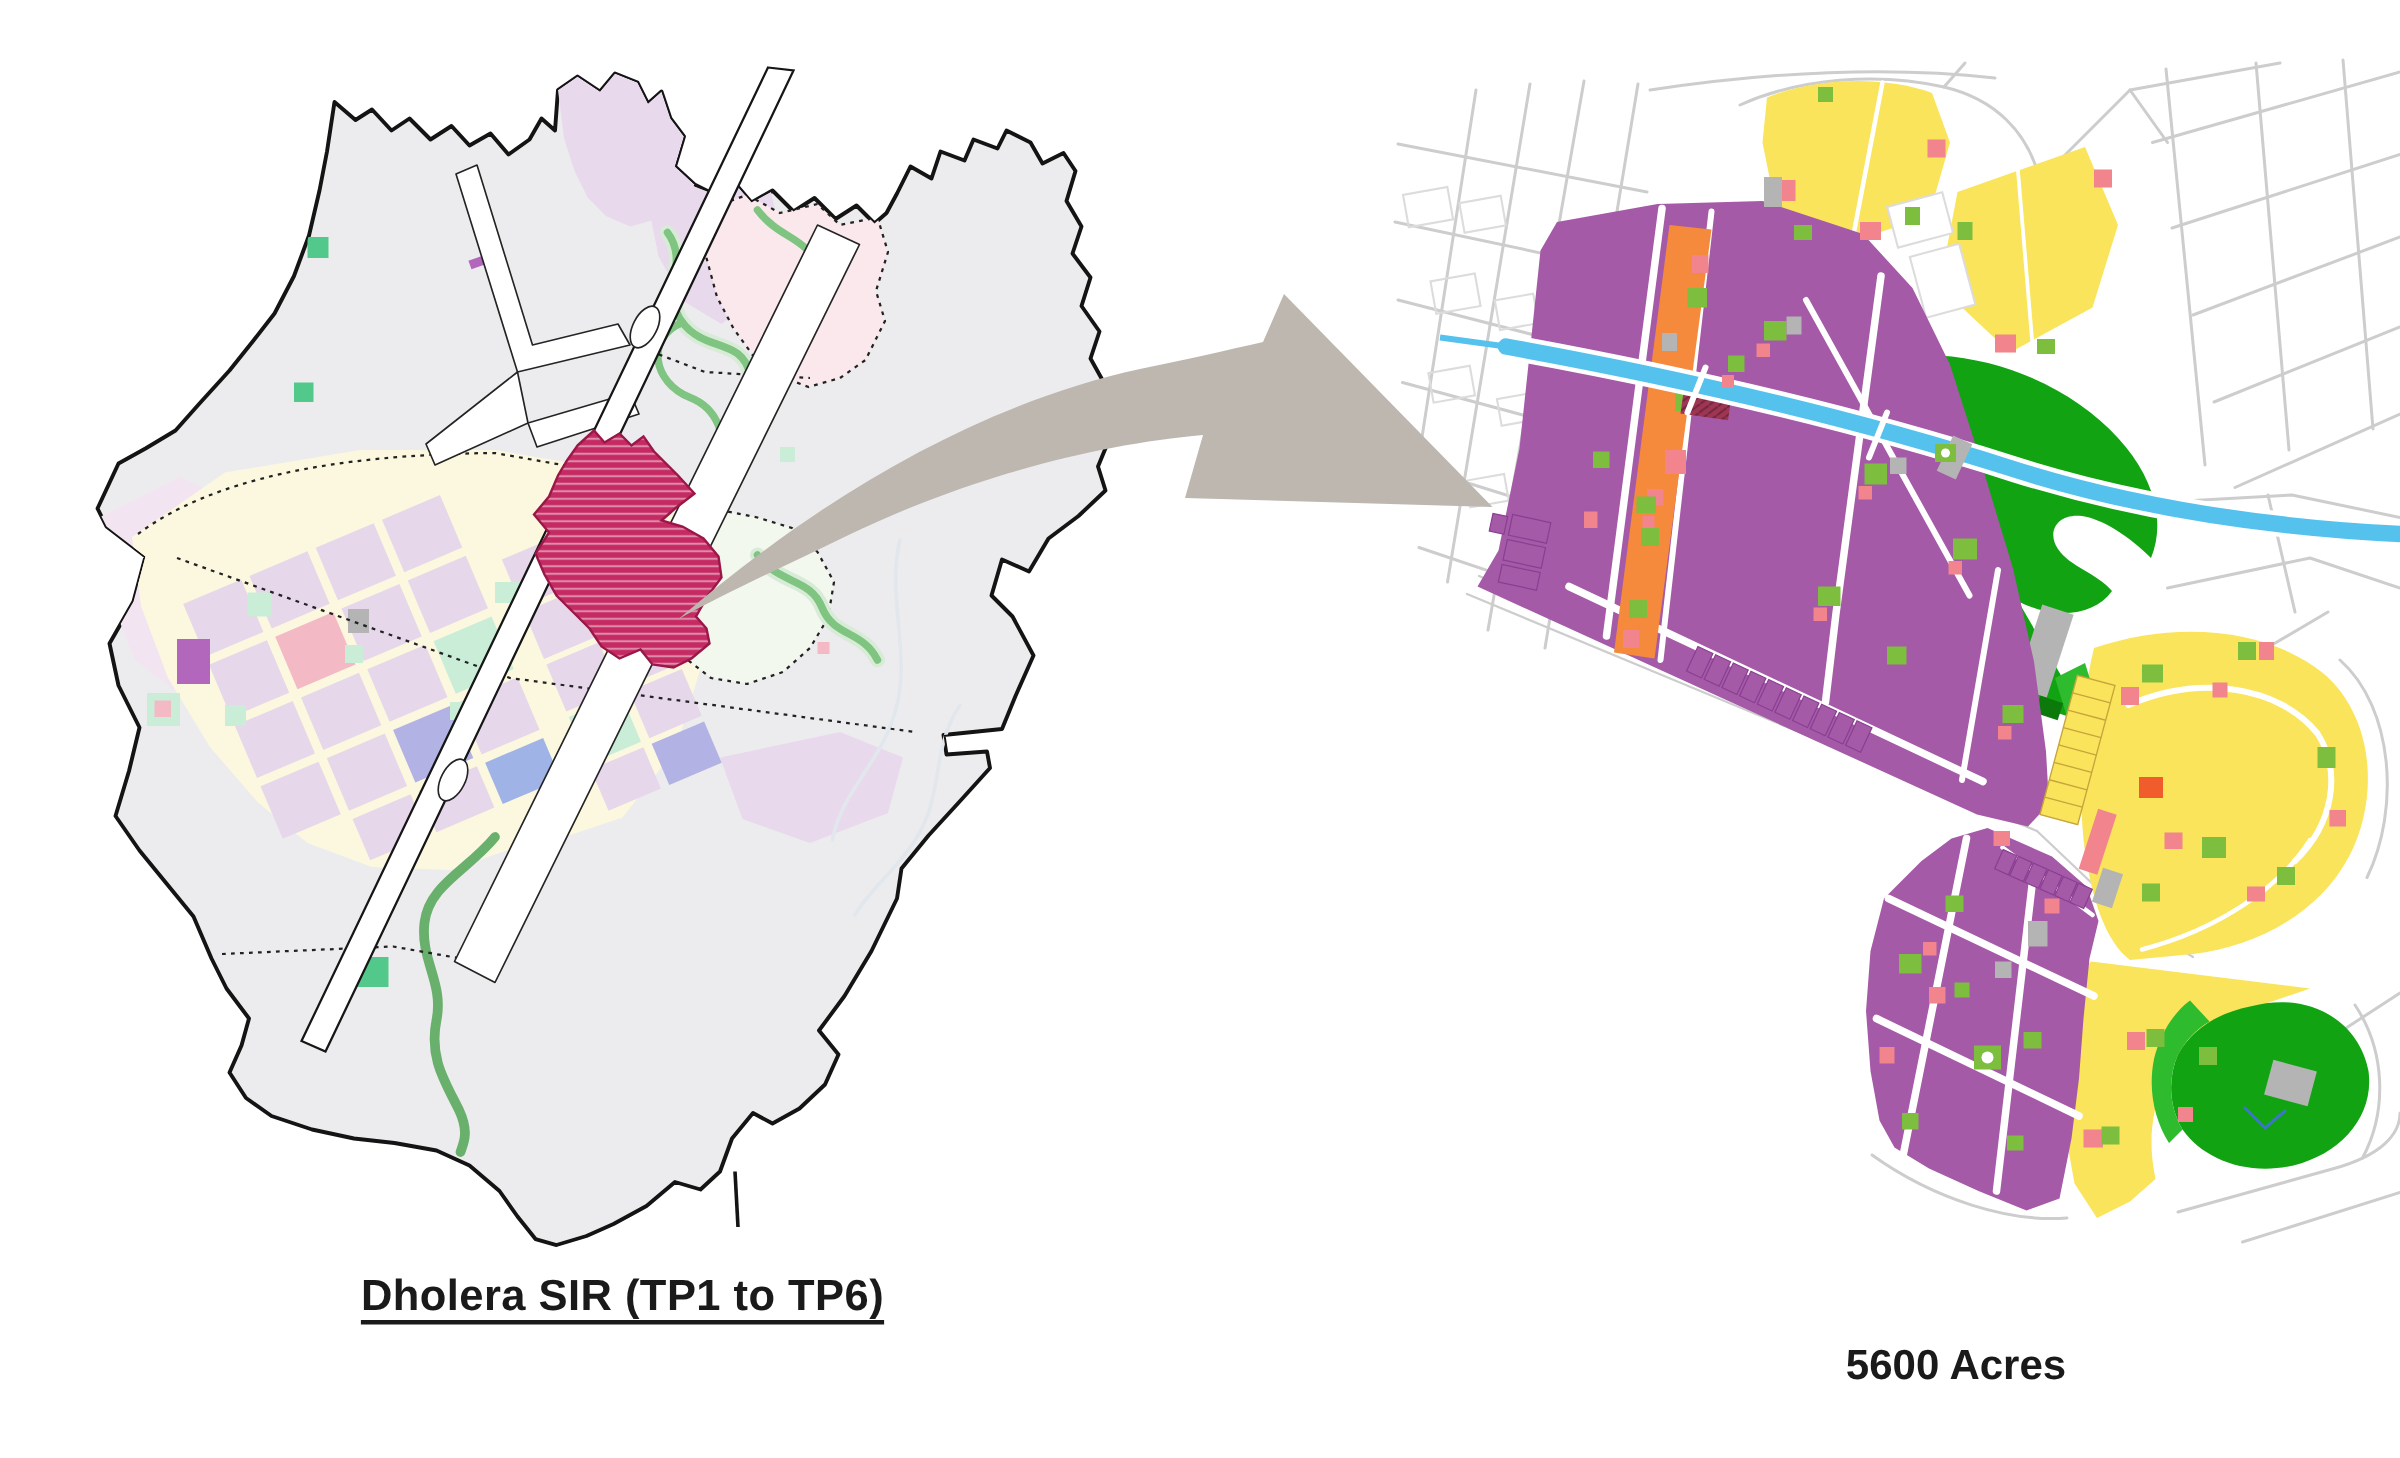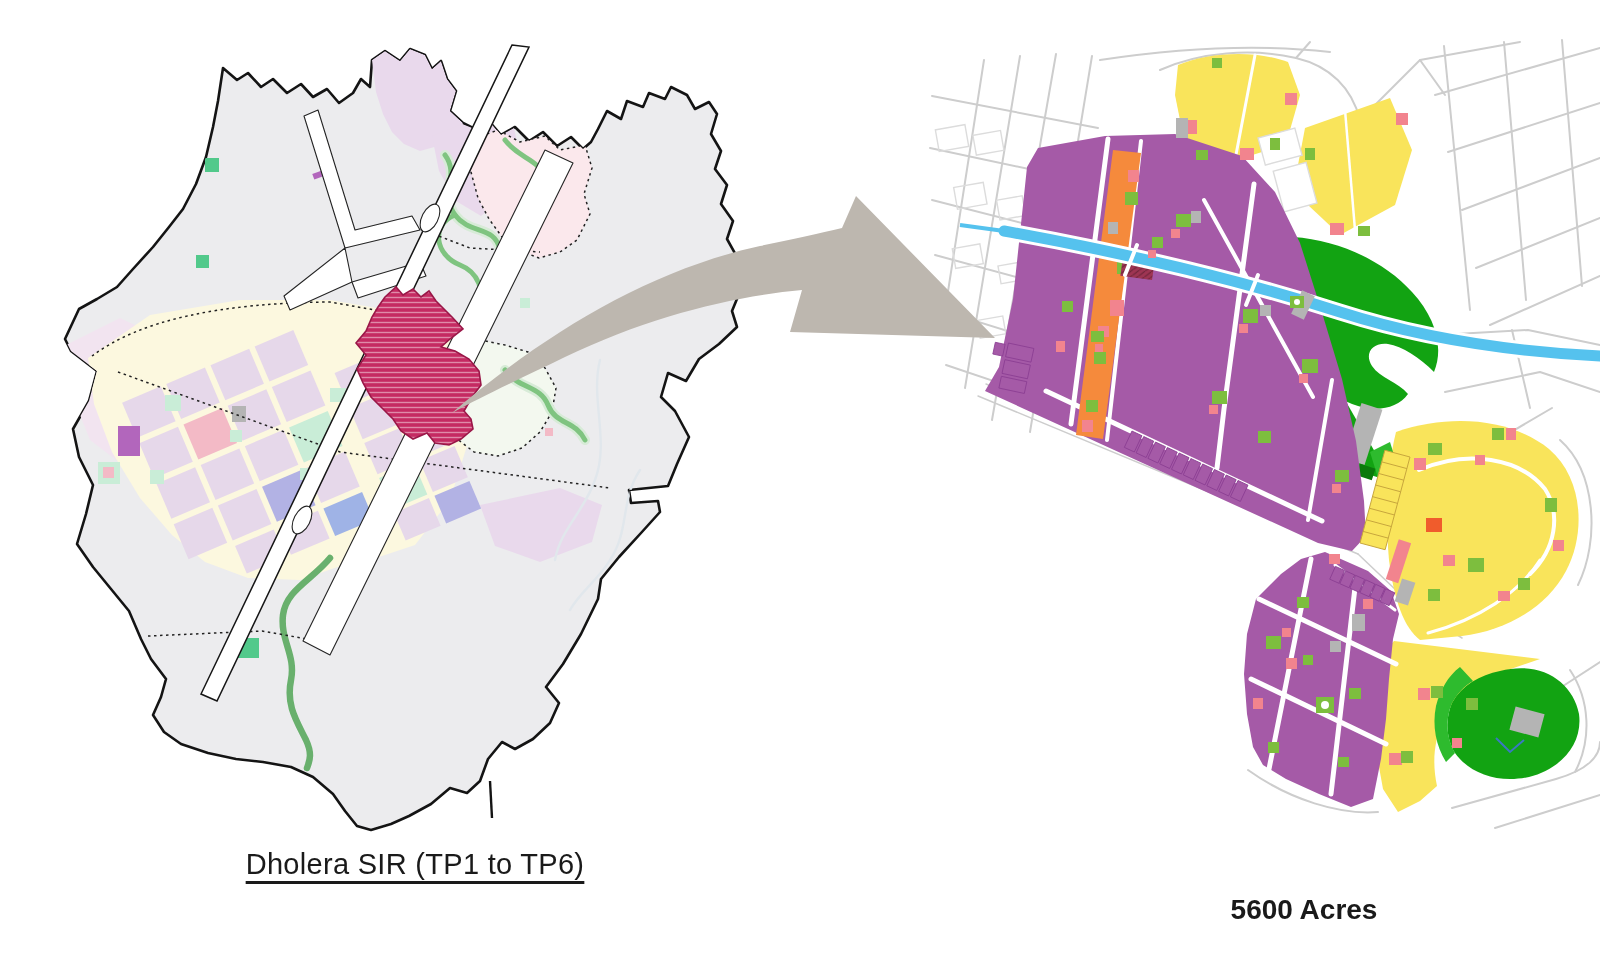--- a/index.html
+++ b/index.html
@@ -1,19 +1,19 @@
 <!DOCTYPE html>
 <html style="--background: #ffffff; --ink: #1a1a1a; --map_gray: #ececee; --boundary: #141414; --lavender: #e9d9ec; --grid_lavender: #e6d8ea; --pale_yellow: #fcf8df; --pink_zone: #fbe8ec; --pale_green_zone: #f3f8ef; --river_green: #7fc480; --crimson: #c52a62; --crimson_border: #9a1748; --arrow: #bdb7af; --purple: #a55aa7; --purple_line: #8a3e92; --orange: #f58a3c; --yellow: #f9e45b; --green_dark: #12a312; --green_mid: #2ebb2e; --green_lime: #7dbe3e; --salmon: #f2848e; --red_orange: #f05c2c; --canal_blue: #55c2ee; --patch_gray: #b4b4b4; --road_gray: #cdcdcd; --dark_red: #9e3553;"><head>
 <meta charset="utf-8">
 <style>
   html,body{margin:0;padding:0;background:#fff;}
   #stage{position:relative;width:1600px;height:972px;background:var(--background);overflow:hidden;
          font-family:"Liberation Sans",sans-serif;}
   svg{position:absolute;left:0;top:0;}
-  .caption{position:absolute;text-align:center;font-weight:400;color:var(--ink);
+  .caption{position:absolute;text-align:center;font-weight:700;color:var(--ink);
            font-size:29px;letter-spacing:.3px;}
   .caption.u{text-decoration:underline;text-decoration-thickness:2.5px;text-underline-offset:7px;}
   .subcaption{position:absolute;text-align:center;font-weight:700;color:var(--ink);font-size:28px;}
 
   
   .f-gray{fill:var(--map_gray)} .f-white{fill:#ffffff} .f-lav{fill:var(--lavender)}
   .f-gridlav{fill:var(--grid_lavender)} .f-paleyellow{fill:var(--pale_yellow)}
   .f-pinkzone{fill:var(--pink_zone)} .f-paleblob{fill:var(--pale_green_zone)}
   .f-crim{fill:url(#crimsonHatch)} .f-arrow{fill:var(--arrow)}
   .f-purple{fill:var(--purple)} .f-orange{fill:var(--orange)} .f-yellow{fill:var(--yellow)}

